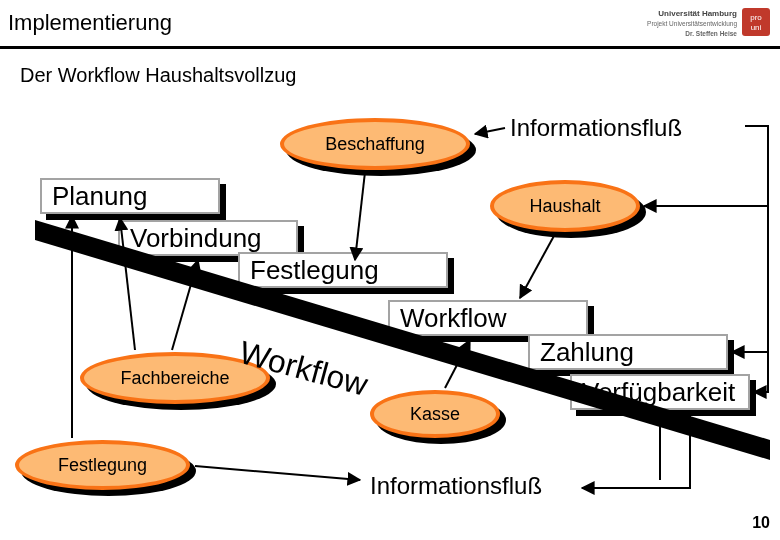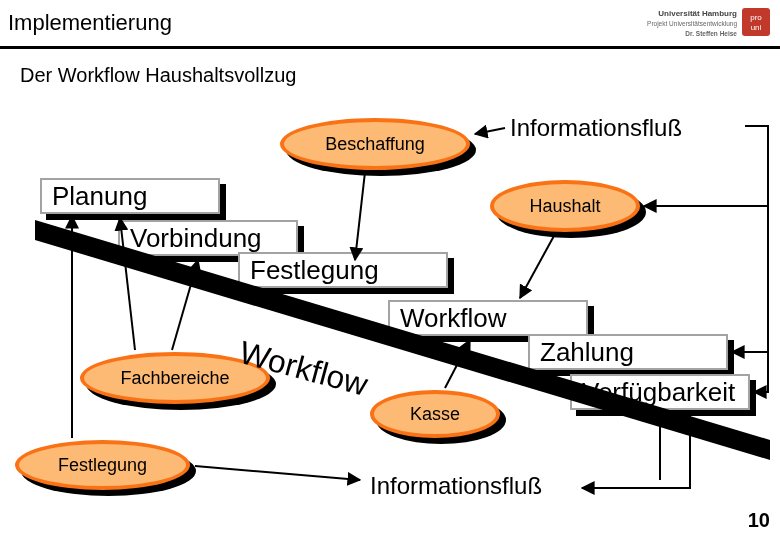--- a/index.html
+++ b/index.html
@@ -7,21 +7,21 @@
 
   .top-rule { position: absolute; left: 0; top: 46px; width: 780px; height: 3px; background: #000; }
   .header-title { position: absolute; left: 8px; top: 10px; font-size: 22px; font-weight: 400; }
   .logo { position: absolute; right: 8px; top: 6px; width: 170px; height: 36px; }
 
   .main-title { position: absolute; left: 20px; top: 64px; font-size: 20px; }
 
   .info-top { position: absolute; left: 510px; top: 114px; font-size: 24px; }
   .info-bottom { position: absolute; left: 370px; top: 472px; font-size: 24px; }
   .workflow-text { position: absolute; left: 245px; top: 334px; font-size: 32px; transform: rotate(15deg); transform-origin: left top; }
-  .page-num { position: absolute; right: 10px; bottom: 8px; font-size: 20px; font-weight: 700; }
+  .page-num { position: absolute; right: 10px; bottom: 8px; font-size: 16px; font-weight: 700; }
 
   
   .ell { position: absolute; }
   .ell .shadow { position: absolute; inset: 0; border-radius: 50%; background: #000; transform: translate(6px, 6px); }
   .ell .face { position: absolute; inset: 0; border-radius: 50%; background: #fdba74; border: 4px solid #f97316; display: flex; align-items: center; justify-content: center; font-size: 18px; }
 
   
   .rect { position: absolute; }
   .rect .shadow { position: absolute; inset: 0; background: #000; transform: translate(6px, 6px); }
   .rect .face { position: absolute; inset: 0; background: #fff; border: 2px solid #a3a3a3; padding-left: 10px; display: flex; align-items: center; font-size: 26px; }

